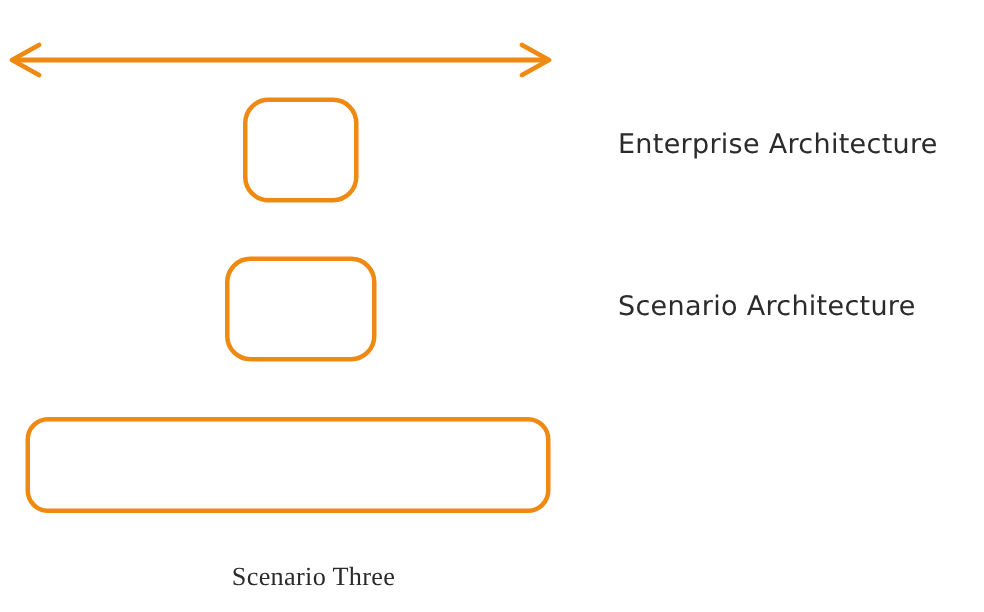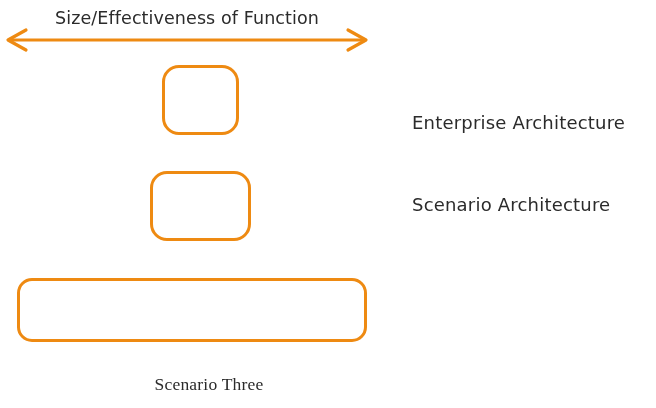--- a/index.html
+++ b/index.html
@@ -75,21 +75,21 @@
   .row-label {
     position: absolute;
     left: 412px;
     font-size: 18px;
     line-height: 22px;
     color: #2b2b2b;
     white-space: nowrap;
     letter-spacing: 0.2px;
     font-family: "DejaVu Sans", sans-serif;
   }
-  .label-enterprise { top: 86px; margin-top: 26px; }
+  .label-enterprise { top: 86px; }
   .label-solution   { top: 194px; }
   .label-developers { top: 299px; }
 
   
   .caption {
     position: absolute;
     left: 0px;
     top: 373px;
     width: 370px;
     text-align: center;
@@ -100,21 +100,20 @@
     white-space: nowrap;
     font-family: Liberation Serif, serif;
     margin-left: 24px;
   }
 </style>
 </head>
 <body>
 
 <div id="canvas">
 
-  <div class="axis-title">Size/Effectiveness of Function</div>
 
   <div class="axis-arrow">
     <svg width="380" height="30" viewBox="0 0 380 30">
       <line x1="10" y1="14" x2="364" y2="14" stroke="#ee8a12" stroke-width="3.2" stroke-linecap="round"></line>
       <polyline points="26,4 8,14 26,24" fill="none" stroke="#ee8a12" stroke-width="3.2" stroke-linecap="round" stroke-linejoin="round"></polyline>
       <polyline points="348,4 366,14 348,24" fill="none" stroke="#ee8a12" stroke-width="3.2" stroke-linecap="round" stroke-linejoin="round"></polyline>
     </svg>
   </div>
 
   <div class="shape-box box-enterprise"></div>

